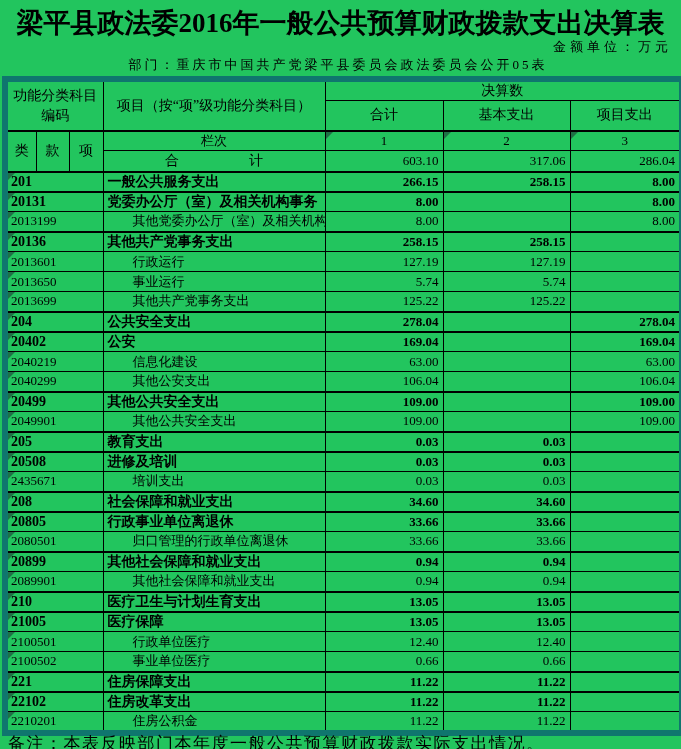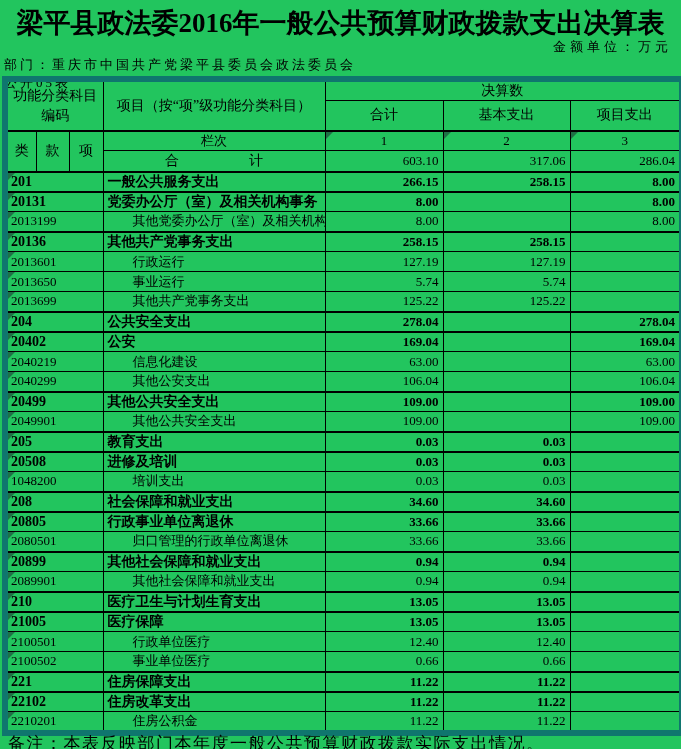--- a/index.html
+++ b/index.html
@@ -5,21 +5,21 @@
   :root { --green: #1e7145; }
   * { margin:0; padding:0; box-sizing:border-box; }
   html,body { background:#fff; }
   body { font-family:"Liberation Serif","DejaVu Serif",serif; color:#000; }
   .page { position:relative; width:681px; height:749px; background:#22c55e; overflow:hidden;padding-left:22px; }
 
   .title { position:absolute; top:5px; left:0; width:681px; text-align:center;
            font-size:27px; font-weight:bold; white-space:nowrap; }
   .unit-line { position:absolute; top:38px; right:9px; font-size:13px; letter-spacing:4px; }
   .meta-row { position:absolute; top:56px; left:4px; right:9px; display:flex;
-              justify-content:center; font-size:13px;flex-direction:column; }
+              justify-content:center; font-size:13px; }
   .dept { letter-spacing:3px; }
   .sheet { letter-spacing:3px; }
 
   table.budget { position:absolute; top:76px; left:2px; width:677px;
                  border-collapse:collapse; table-layout:fixed;
                  border:6px solid #0f766e; }
   td, th { border:1px solid #000; font-weight:normal; vertical-align:middle;
            overflow:hidden; white-space:nowrap; }
   thead th { text-align:center; font-size:14px; }
   .pre-line { white-space:pre-line; line-height:1.4; }
@@ -199,21 +199,21 @@
           <td class="num"></td>
         </tr>
         <tr class="row-bold">
           <td class="code tri" colspan="3">20508</td>
           <td class="name">进修及培训</td>
           <td class="num">0.03</td>
           <td class="num">0.03</td>
           <td class="num"></td>
         </tr>
         <tr class="row-item">
-          <td class="code tri" colspan="3">1048200</td>
+          <td class="code tri" colspan="3">2435671</td>
           <td class="name">培训支出</td>
           <td class="num">0.03</td>
           <td class="num">0.03</td>
           <td class="num"></td>
         </tr>
         <tr class="row-bold">
           <td class="code tri" colspan="3">208</td>
           <td class="name">社会保障和就业支出</td>
           <td class="num">34.60</td>
           <td class="num">34.60</td>

